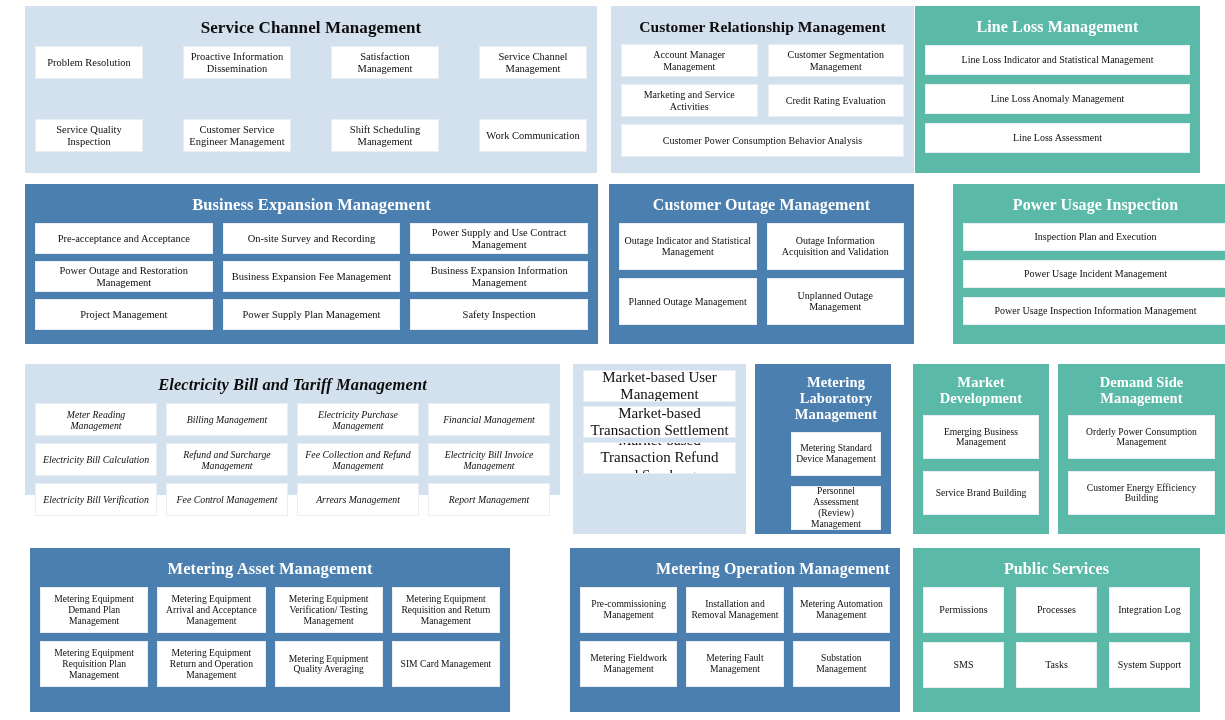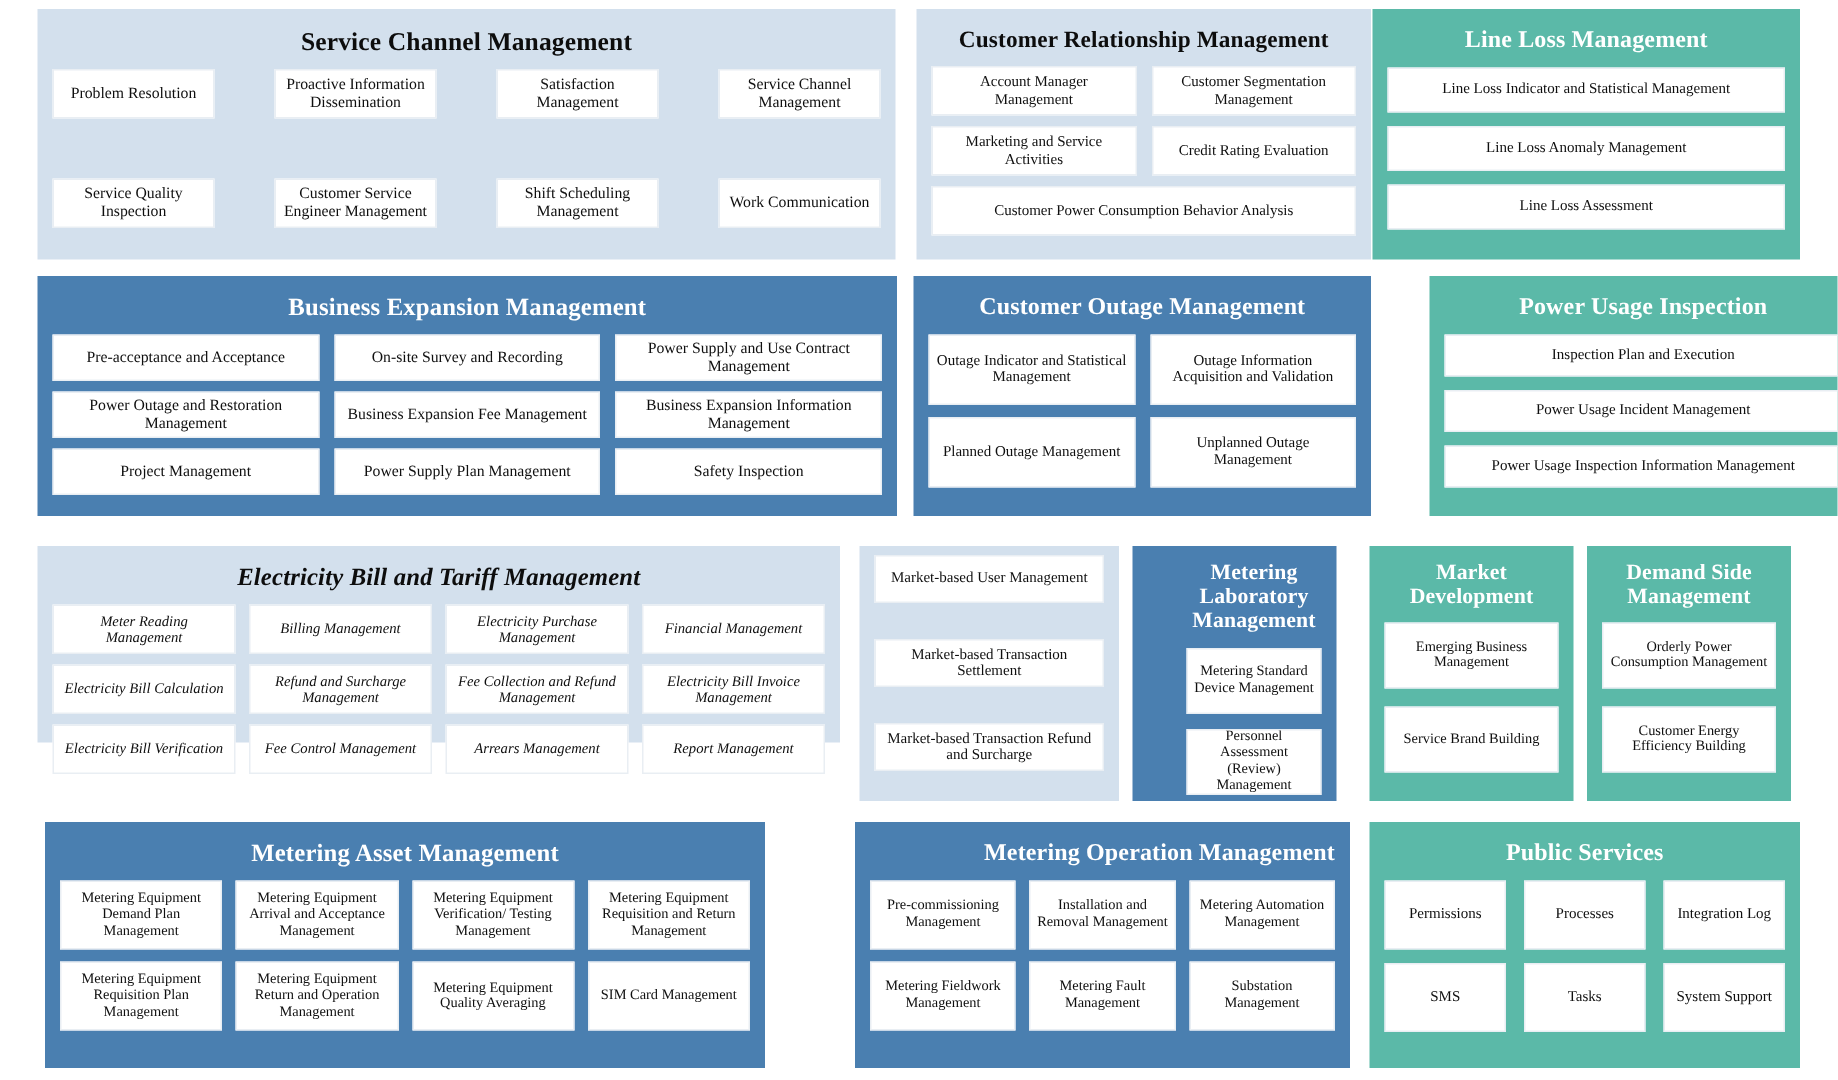--- a/index.html
+++ b/index.html
@@ -81,31 +81,31 @@
   #p-usage-inspect .panel-title{font-size:16px;}
   #p-usage-inspect .grid{grid-template-columns:1fr;grid-auto-rows:28px;font-size:10px;gap:9px;}
 
   
   #p-bill-tariff{left:25px;  top:364px; width:535px; height:131px;font-style:italic;}
   #p-bill-tariff .panel-title{font-size:16.5px;}
   #p-bill-tariff .grid{grid-template-columns:repeat(4,1fr);grid-auto-rows:33px;font-size:9.8px;gap:7px 9px;}
 
   #p-market-trans{left:573px; top:364px; width:173px; height:170px;}
   #p-market-trans .panel-title{font-size:15px;margin-top:4px;}
-  #p-market-trans .grid{grid-template-columns:1fr;grid-auto-rows:32px;font-size:10px;gap:24px;}
+  #p-market-trans .grid{grid-template-columns:1fr;grid-auto-rows:32px;font-size:15px;gap:4px;}
 
   #p-metering-lab{left:755px; top:364px; width:136px; height:170px;padding-left:36px;}
   #p-metering-lab .panel-title{font-size:14.5px;margin-top:4px;}
   #p-metering-lab .grid{grid-template-columns:1fr;grid-auto-rows:44px;font-size:9.6px;gap:10px;}
 
   #p-market-dev{left:913px; top:364px; width:136px; height:170px;}
   #p-market-dev .panel-title{font-size:14.5px;margin-top:4px;}
   #p-market-dev .grid{grid-template-columns:1fr;grid-auto-rows:44px;font-size:9.6px;gap:12px;}
 
-  #p-demand-side{left:1058px; top:364px; width:136px; height:170px;}
+  #p-demand-side{left:1058px; top:364px; width:167px; height:170px;}
   #p-demand-side .panel-title{font-size:14.5px;margin-top:4px;}
   #p-demand-side .grid{grid-template-columns:1fr;grid-auto-rows:44px;font-size:9.6px;gap:12px;}
 
   
   #p-metering-asset{left:30px;  top:548px; width:480px; height:164px;}
   #p-metering-asset .panel-title{font-size:16.5px;}
   #p-metering-asset .grid{grid-template-columns:repeat(4,1fr);grid-auto-rows:46px;font-size:9.6px;gap:8px 9px;}
 
   #p-metering-op{left:570px; top:548px; width:330px; height:164px;}
   #p-metering-op .panel-title{font-size:16px;text-align:right;}

